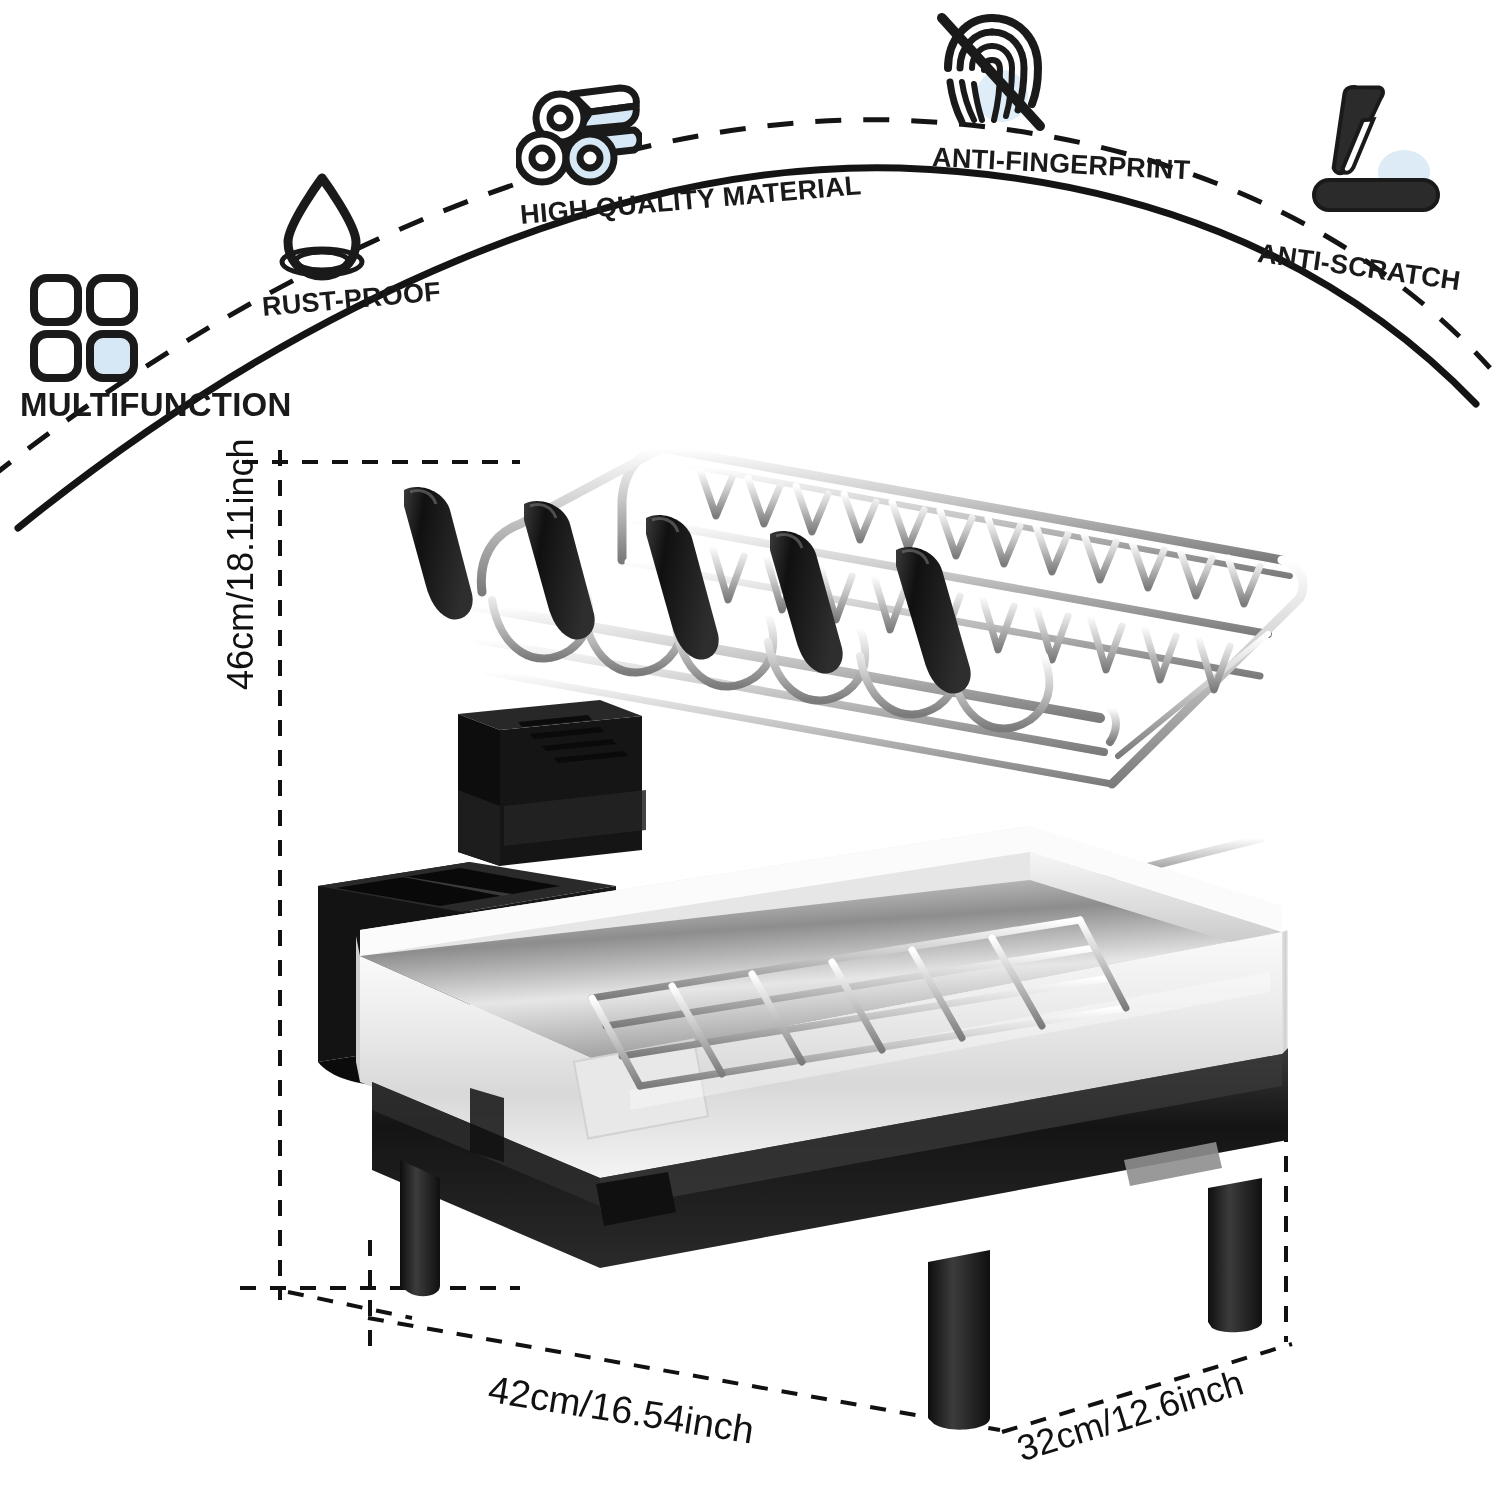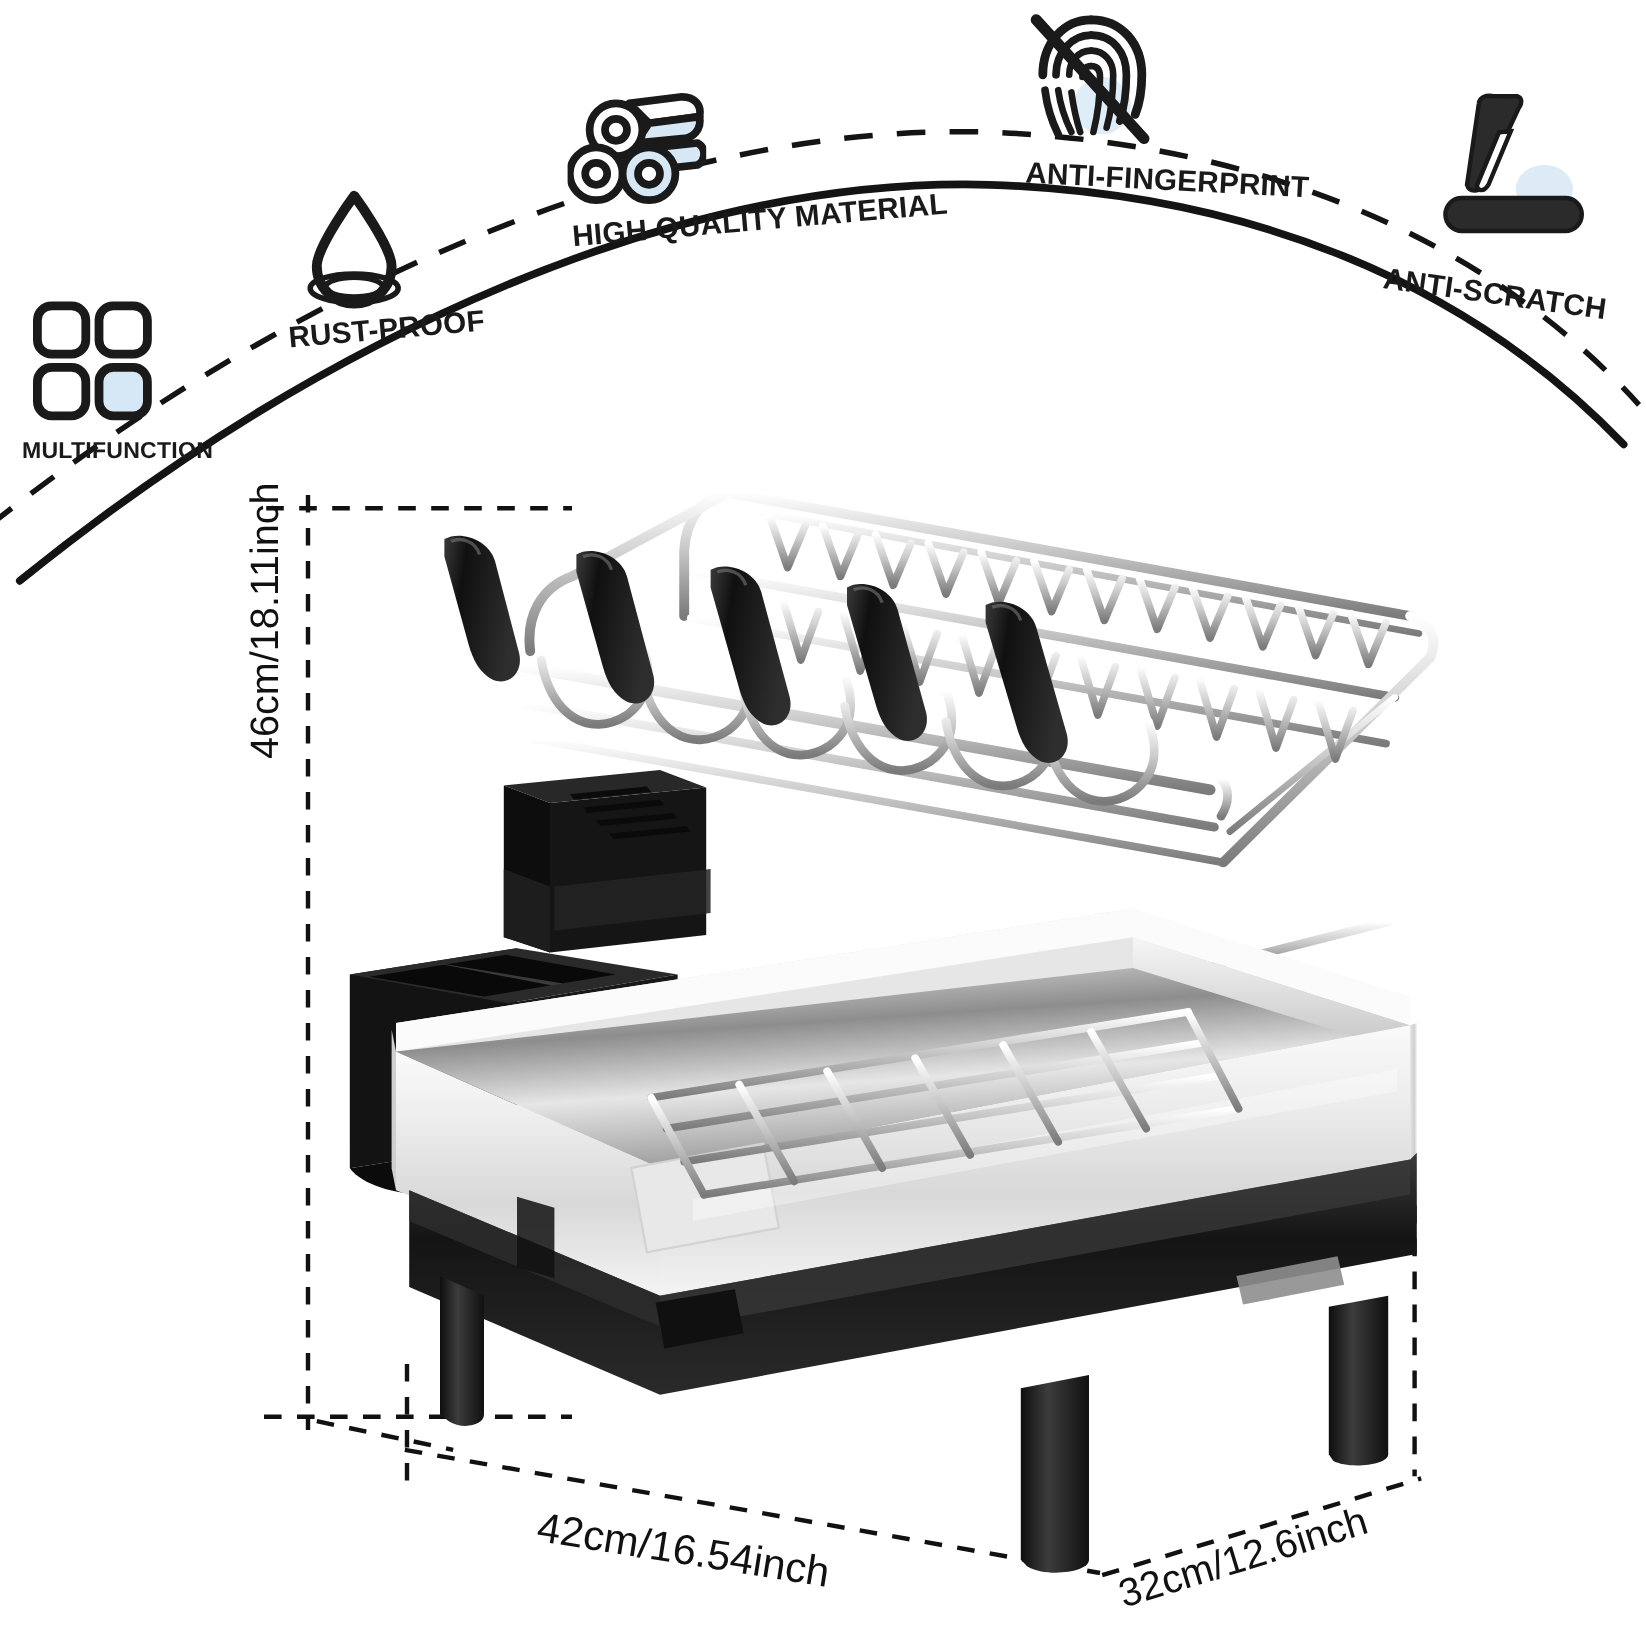--- a/index.html
+++ b/index.html
@@ -331,21 +331,21 @@
 
   <div class="iconbox" style="left:1306px;top:76px;width:140px;height:146px;">
     <svg viewBox="0 0 140 146" width="140" height="146">
       <ellipse cx="98" cy="96" rx="26" ry="22" fill="#d6e8f5" opacity=".85"></ellipse>
       <path d="M 40,12 L 62,6 C 66,6 68,10 66,16 L 54,92 C 52,100 44,102 40,96 L 30,22 C 29,16 34,13 40,12 Z" fill="#2b2b2b" stroke="#1a1a1a" stroke-width="4" stroke-linejoin="round" transform="rotate(16 48 50)"></path>
       <path d="M 50,44 L 60,40 L 54,92 C 52,100 46,101 44,96 Z" fill="#ffffff" stroke="#1a1a1a" stroke-width="4" transform="rotate(16 52 68)"></path>
       <rect x="8" y="104" width="124" height="30" rx="15" fill="#2b2b2b" stroke="#1a1a1a" stroke-width="4"></rect>
     </svg>
   </div>
 
-  <div class="lbl" style="left:20px;top:398px;font-size:21px;transform:rotate(0deg);transform-origin:left top;">MULTIFUNCTION</div>
+  <div class="lbl" style="left:20px;top:386px;font-size:33px;transform:rotate(0deg);transform-origin:left top;">MULTIFUNCTION</div>
 
   <div class="lbl" style="left:261px;top:292px;font-size:27px;transform:rotate(-5deg);transform-origin:left top;">RUST-PROOF</div>
 
   <div class="lbl" style="left:519px;top:200px;font-size:27px;transform:rotate(-5deg);transform-origin:left top;">HIGH QUALITY MATERIAL</div>
 
   <div class="lbl" style="left:933px;top:142px;font-size:27px;transform:rotate(3deg);transform-origin:left top;">ANTI-FINGERPRINT</div>
 
   <div class="lbl" style="left:1260px;top:238px;font-size:27px;transform:rotate(8deg);transform-origin:left top;">ANTI-SCRATCH</div>
 
   <div class="dimtxt" style="left:220px;top:690px;font-size:36px;transform:rotate(-90deg);transform-origin:left top;">46cm/18.11inch</div>

